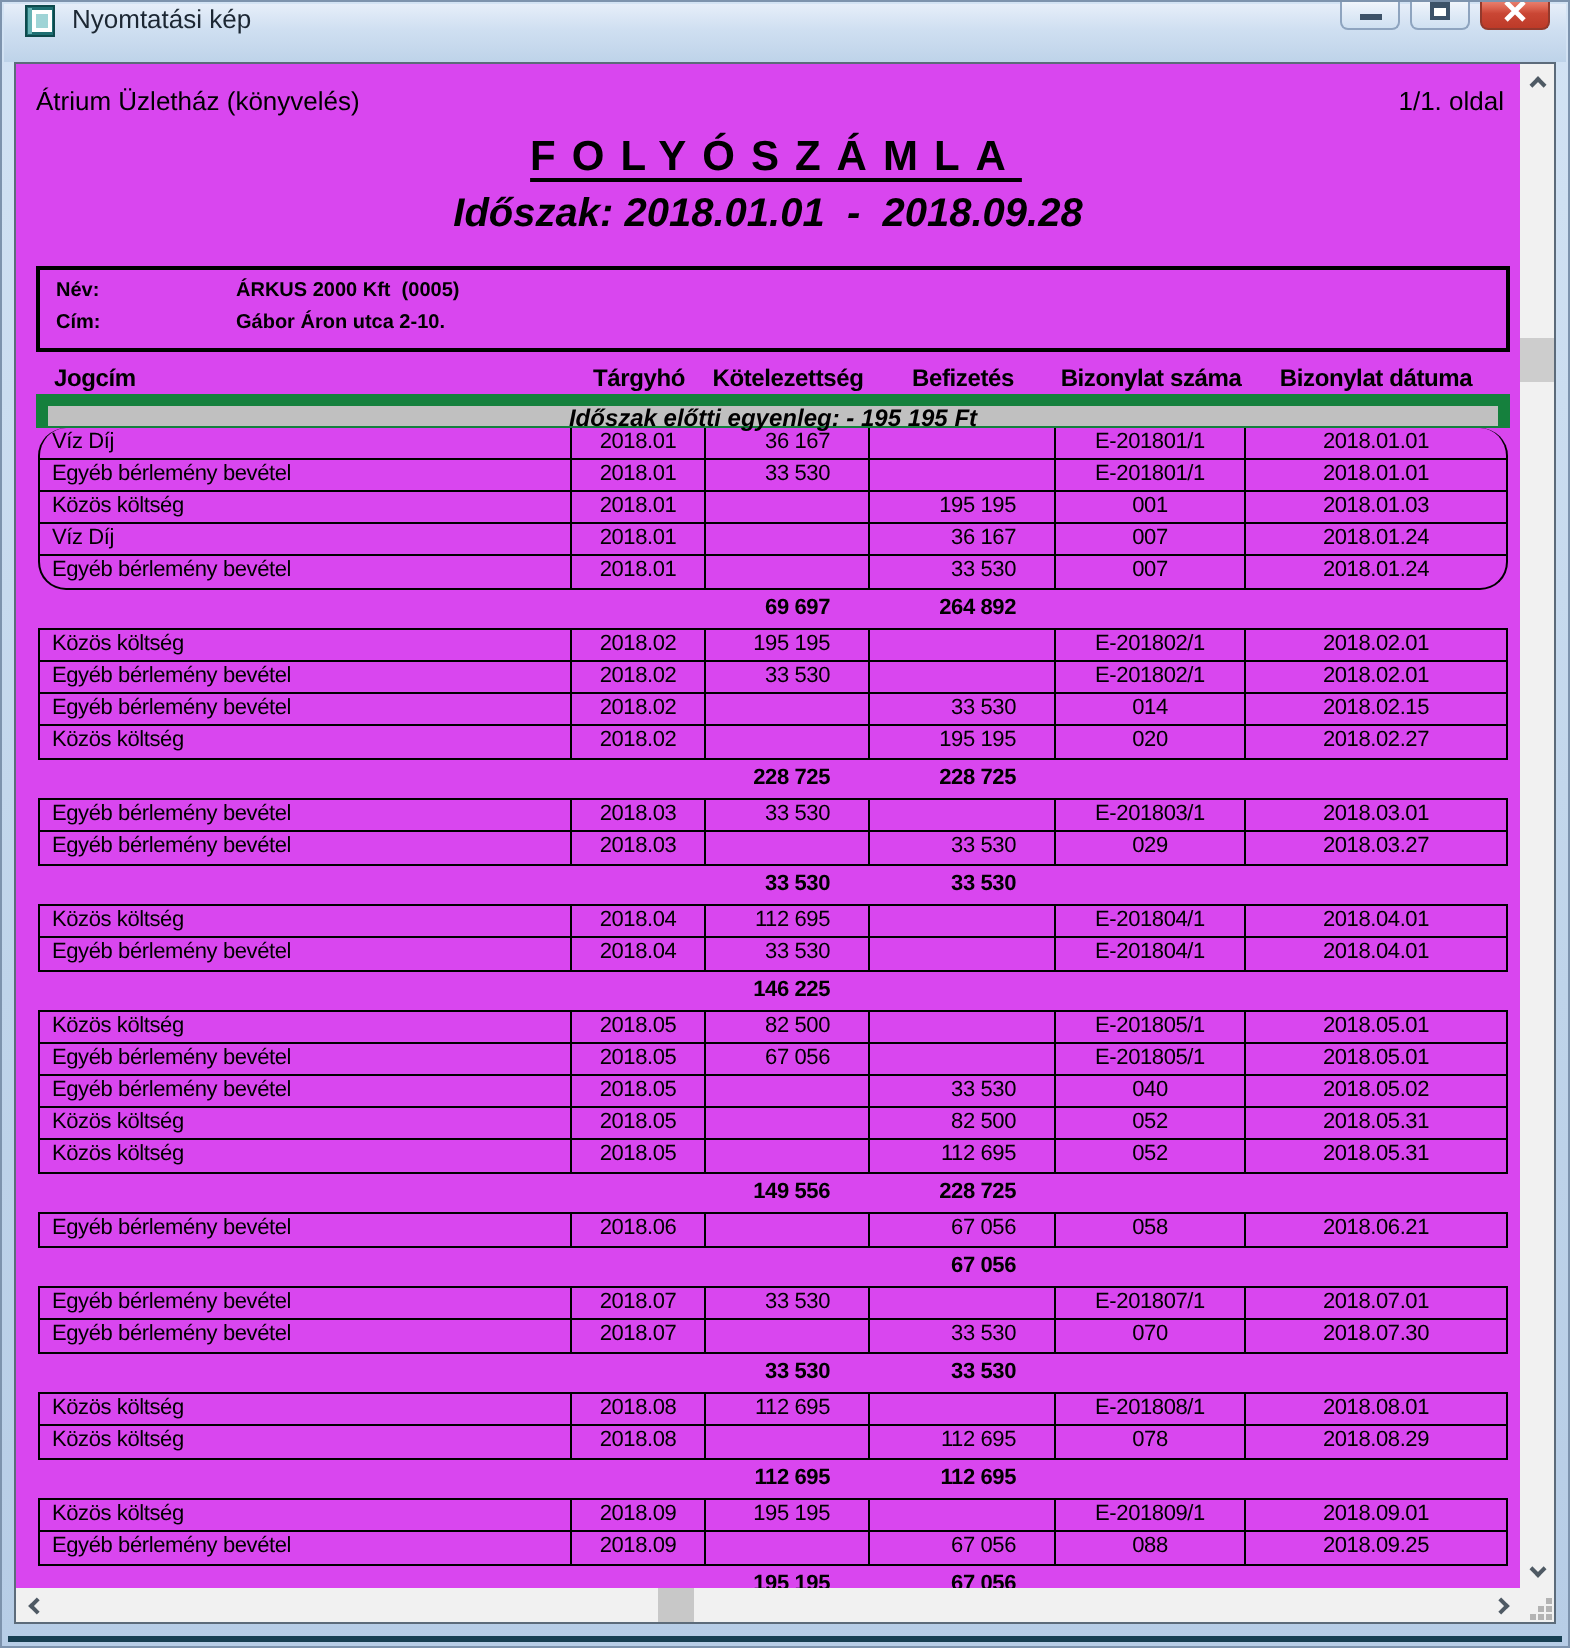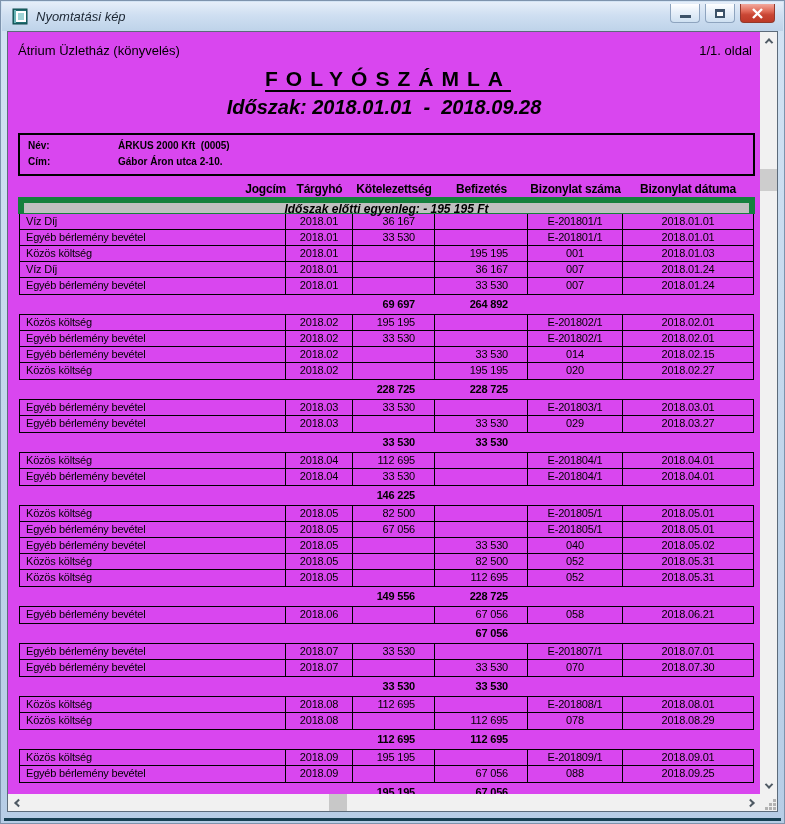--- a/index.html
+++ b/index.html
@@ -12,21 +12,21 @@
     background:linear-gradient(#d3e3f4,#bfd4ea 60%,#b7cde6);
     border:1px solid #7d93ad;
     overflow:hidden;
   }
   .bottom-edge{position:absolute;left:3px;right:3px;bottom:2px;height:3px;background:#173f52;}
 
   
   .titlebar{
     position:absolute;left:1px;top:1px;right:1px;height:29px;
     background:linear-gradient(#e6eef9,#cfdff1 45%,#bed3e9);
-    display:flex;align-items:center;padding:0 8px 0 10px;font-style:italic;
+    display:flex;align-items:flex-start;padding:0 8px 0 10px;
   }
   .win-icon{width:17px;height:17px;margin-right:7px;flex:0 0 auto;}
   .title-text{font-size:13px;color:#1c2733;flex:1 1 auto;white-space:nowrap;}
   .win-buttons{display:flex;gap:5px;align-items:flex-start;margin-top:-6px;}
   .wbtn{
     width:30px;height:19px;border:1px solid #8ea4bf;border-radius:0 0 4px 4px;border-top:none;
     background:linear-gradient(#ffffff,#e7eff9 45%,#cfe0f1);
     display:flex;align-items:center;justify-content:center;cursor:default;padding:0;
   }
   .wbtn.close{
@@ -70,30 +70,30 @@
   }
   .report-period{text-align:center;margin-top:5px;font-size:20px;font-weight:bold;font-style:italic;white-space:pre;}
   .party-box{margin:14px 0 0 10px;width:737px;border:2px solid #000;padding:3px 0 4px;}
   .party-line{display:flex;font-weight:bold;font-size:10px;line-height:16px;}
   .party-label{width:43px;margin-left:8px;flex:0 0 auto;}
   .party-value{white-space:pre;margin-left:47px;}
 
   .grid{display:grid;grid-template-columns:266px 67px 82px 93px 95px 130px;}
   .colheads{margin-left:12px;width:733px;height:21px;align-items:end;font-weight:bold;font-size:12px;letter-spacing:-0.2px;padding-bottom:1px;}
   .colheads .ch{text-align:center;white-space:nowrap;}
-  .colheads .ch.first{text-align:right;padding-left:7px;}
+  .colheads .ch.first{text-align:left;padding-left:7px;}
 
   .band{
     margin-left:10px;width:737px;background:#c0c0c0;border:6px solid #15803d;
     text-align:center;font-weight:bold;font-style:italic;font-size:12px;
   }
   .band.open{height:17px;line-height:13px;border-bottom-width:1px;}
 
   .section{border:1px solid #000;margin-left:11px;width:735px;}
-  #sections .section:first-child{border-top:none;}
+  #sections .section:first-child{border-top:none;border-radius:14px;}
   .trow{height:16px;border-bottom:1px solid #000;}
   .section .trow:last-child{border-bottom:none;}
   .cell{
     font-size:11px;letter-spacing:-0.2px;line-height:15px;overflow:hidden;white-space:nowrap;
     border-right:1px solid #000;
   }
   .cell:last-child{border-right:none;}
   .c-jog{padding-left:6px;text-align:left;}
   .c-ho,.c-bsz,.c-bdt{text-align:center;}
   .c-kot,.c-bef{text-align:right;padding-right:19px;}

